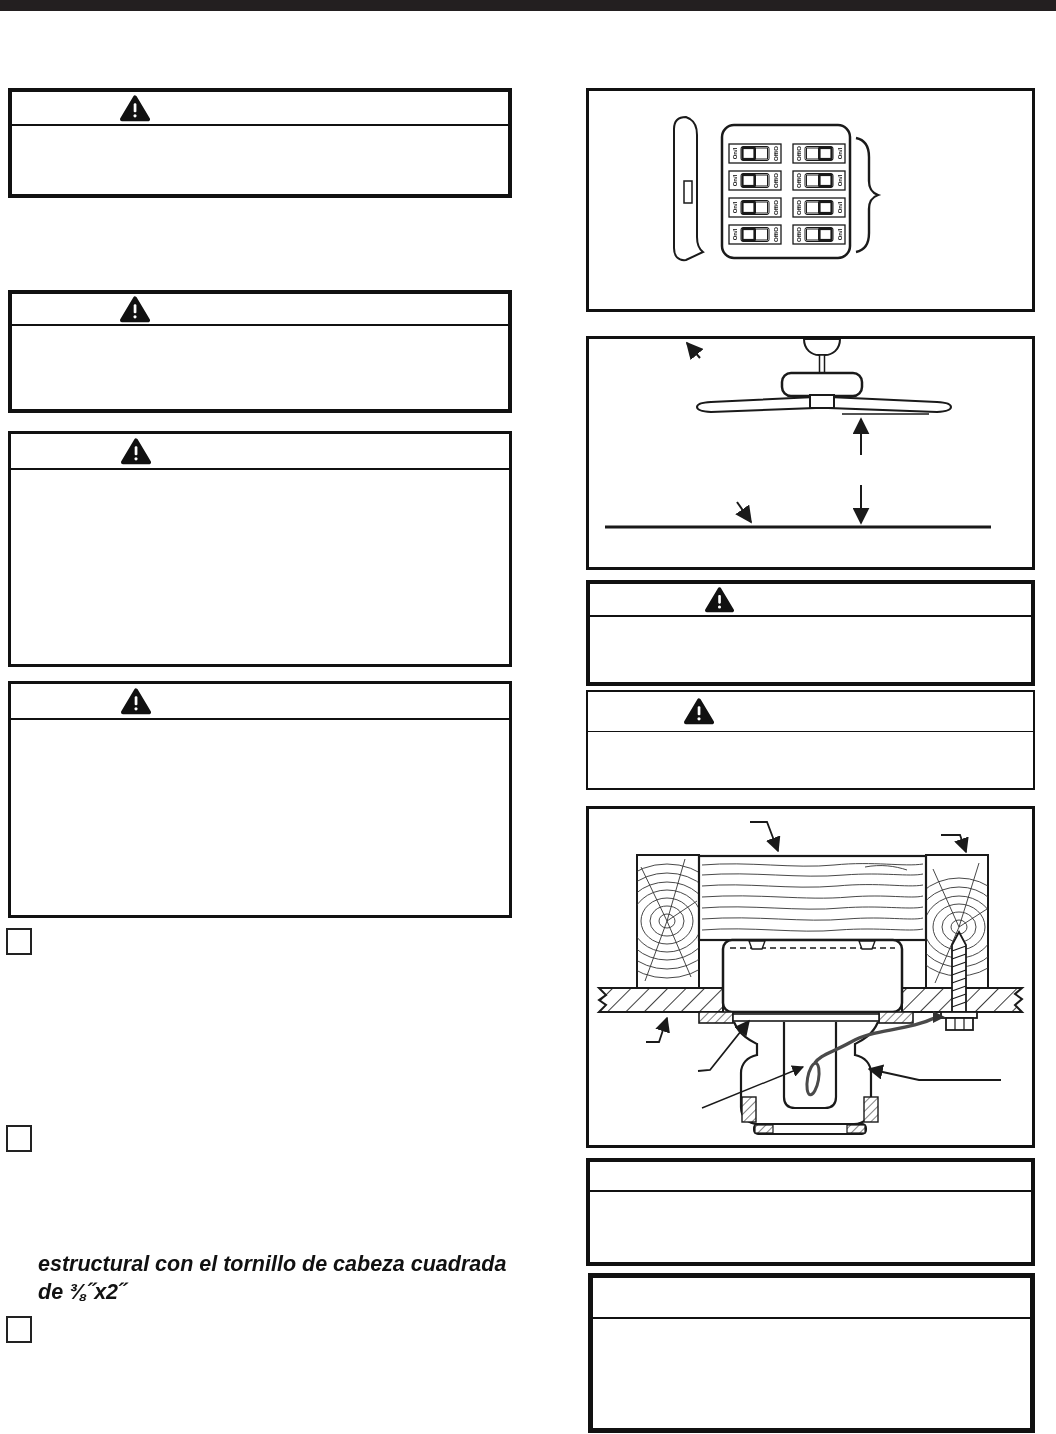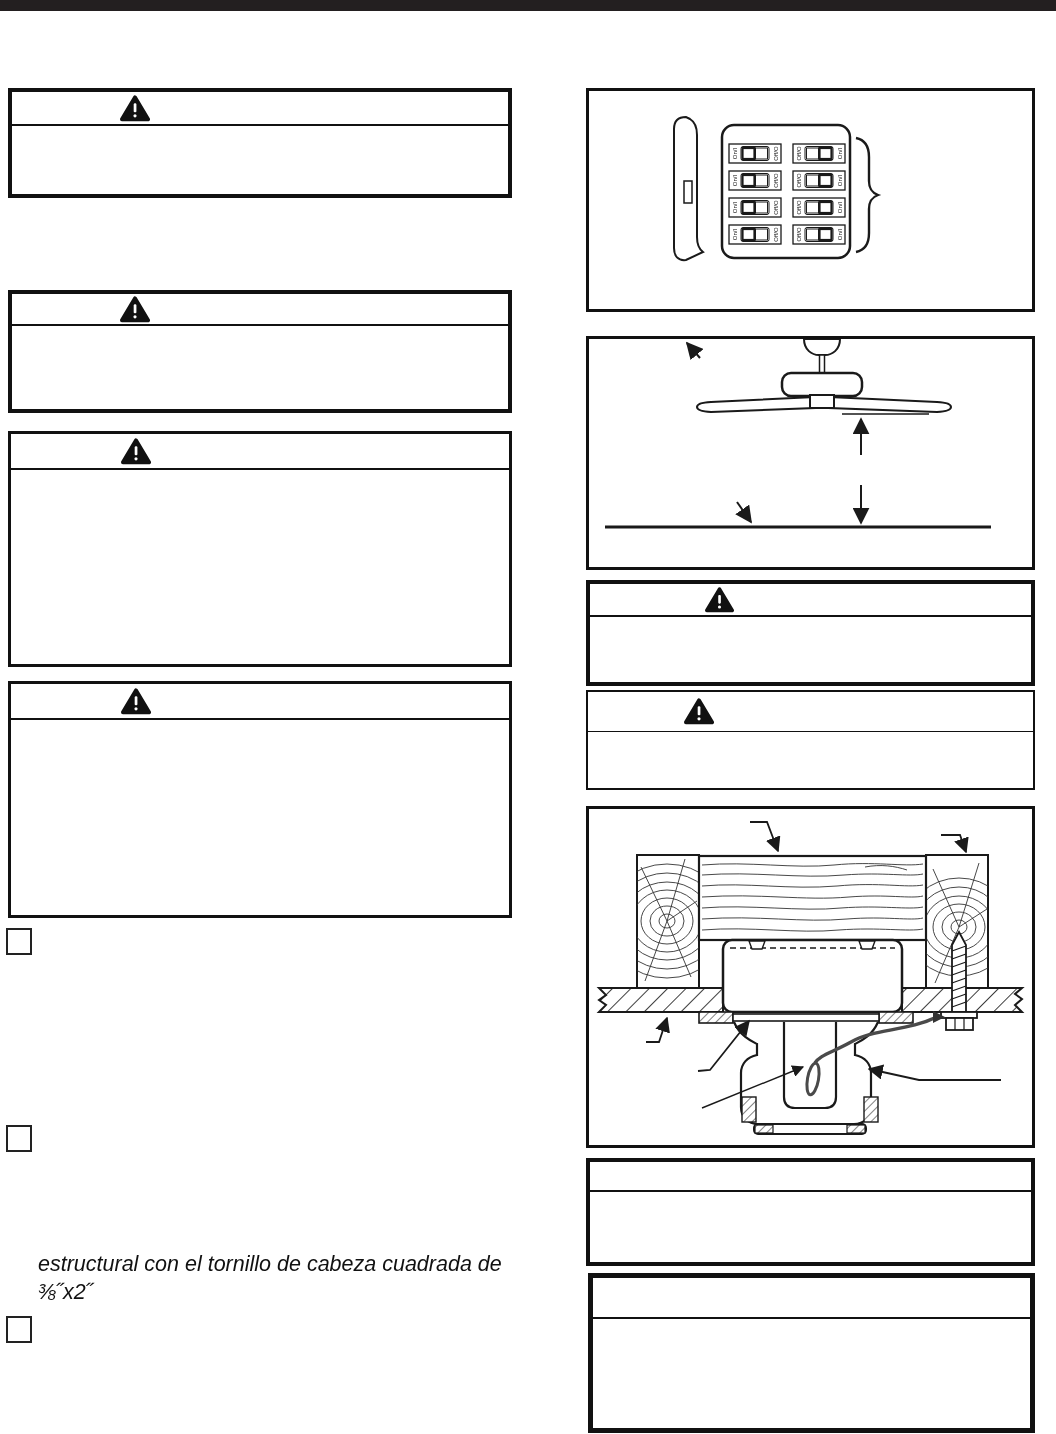--- a/index.html
+++ b/index.html
@@ -1,17 +1,17 @@
 <!DOCTYPE html>
 <html><head>
 <meta charset="utf-8">
 <style>
   html,body{margin:0;padding:0;background:#fff;}
   .page{position:relative;width:1056px;height:1434px;background:#fff;overflow:hidden;
-        font-family:"Liberation Sans",sans-serif;color:#1a1a1a;}
+        font-family:"Liberation Sans",sans-serif;color:#1a1a1a;font-weight:bold;}
   .topbar{position:absolute;left:0;top:0;width:1056px;height:11px;background:#231f20;}
   .box{position:absolute;background:#fff;border:3px solid #111;box-sizing:border-box;}
   .warn-head{display:flex;align-items:center;border-bottom:2px solid #111;box-sizing:border-box;}
   .warn-head svg{display:block;}
   .body-blank{width:100%;}
   
   #L1{left:8px;top:88px;width:504px;height:110px;border-width:4px;}
   #L1 .warn-head{height:34px;padding-left:108px;}
   #L2{left:8px;top:290px;width:504px;height:123px;border-width:4px;}
   #L2 .warn-head{height:32px;padding-left:108px;}

